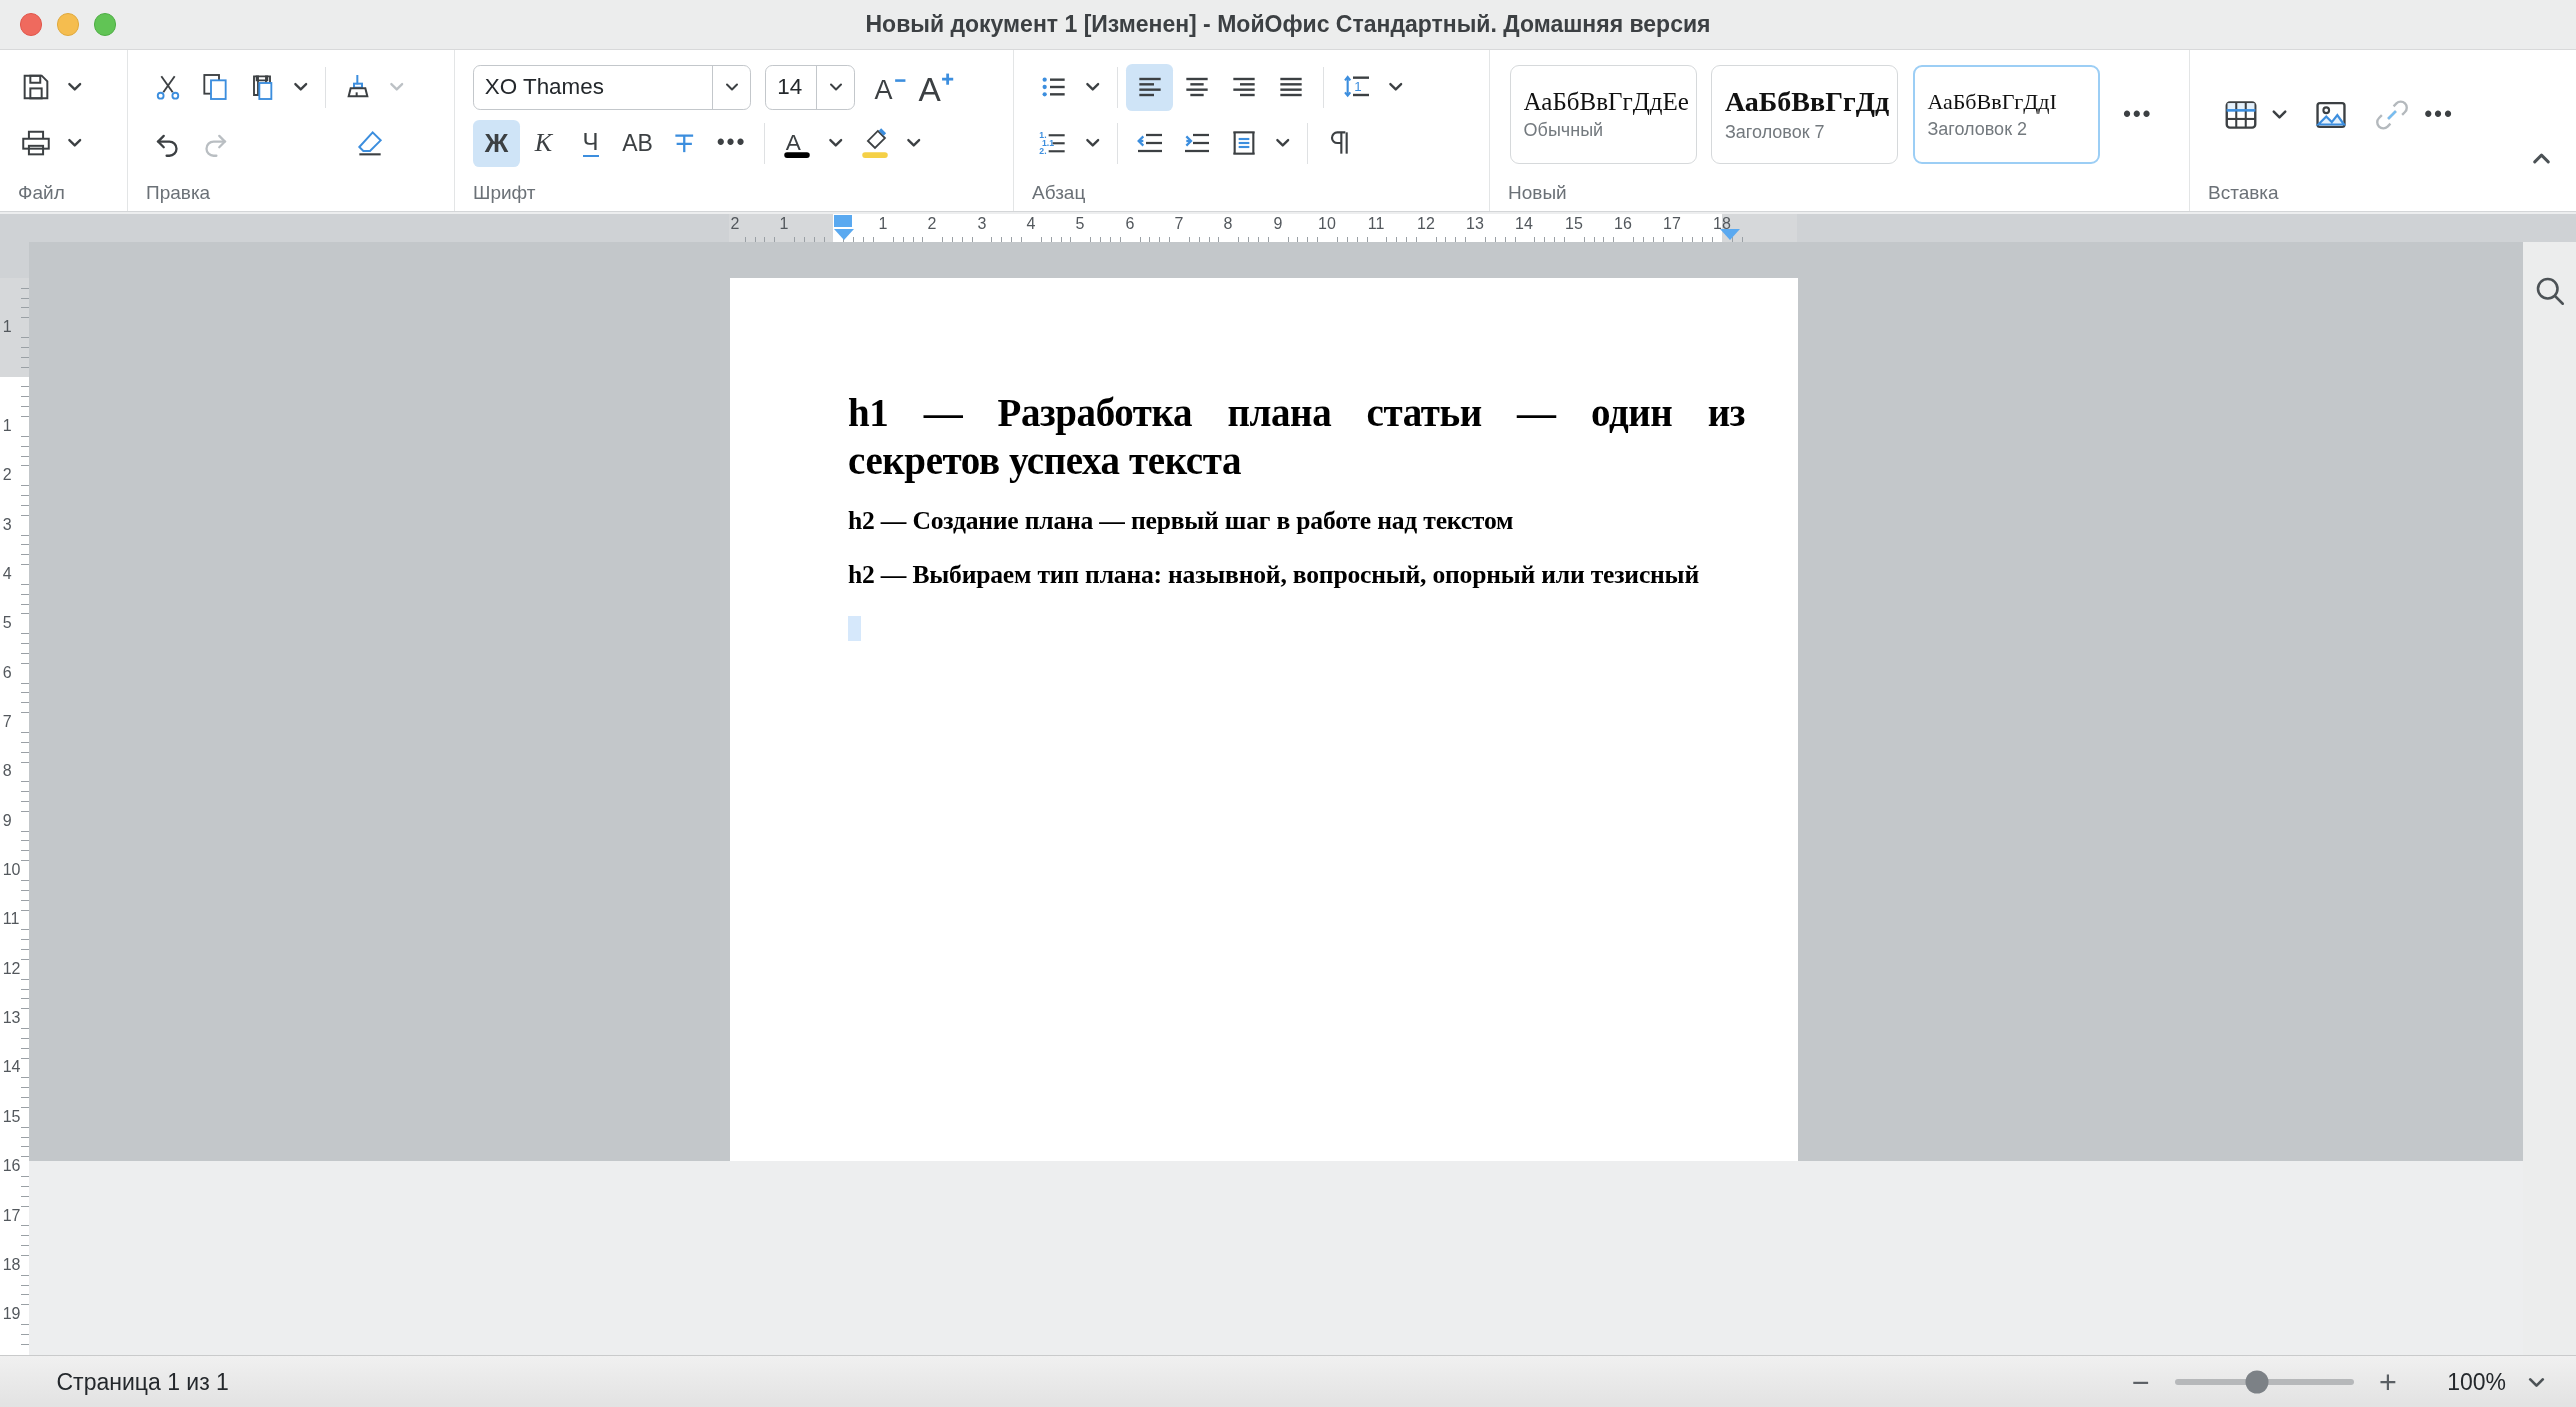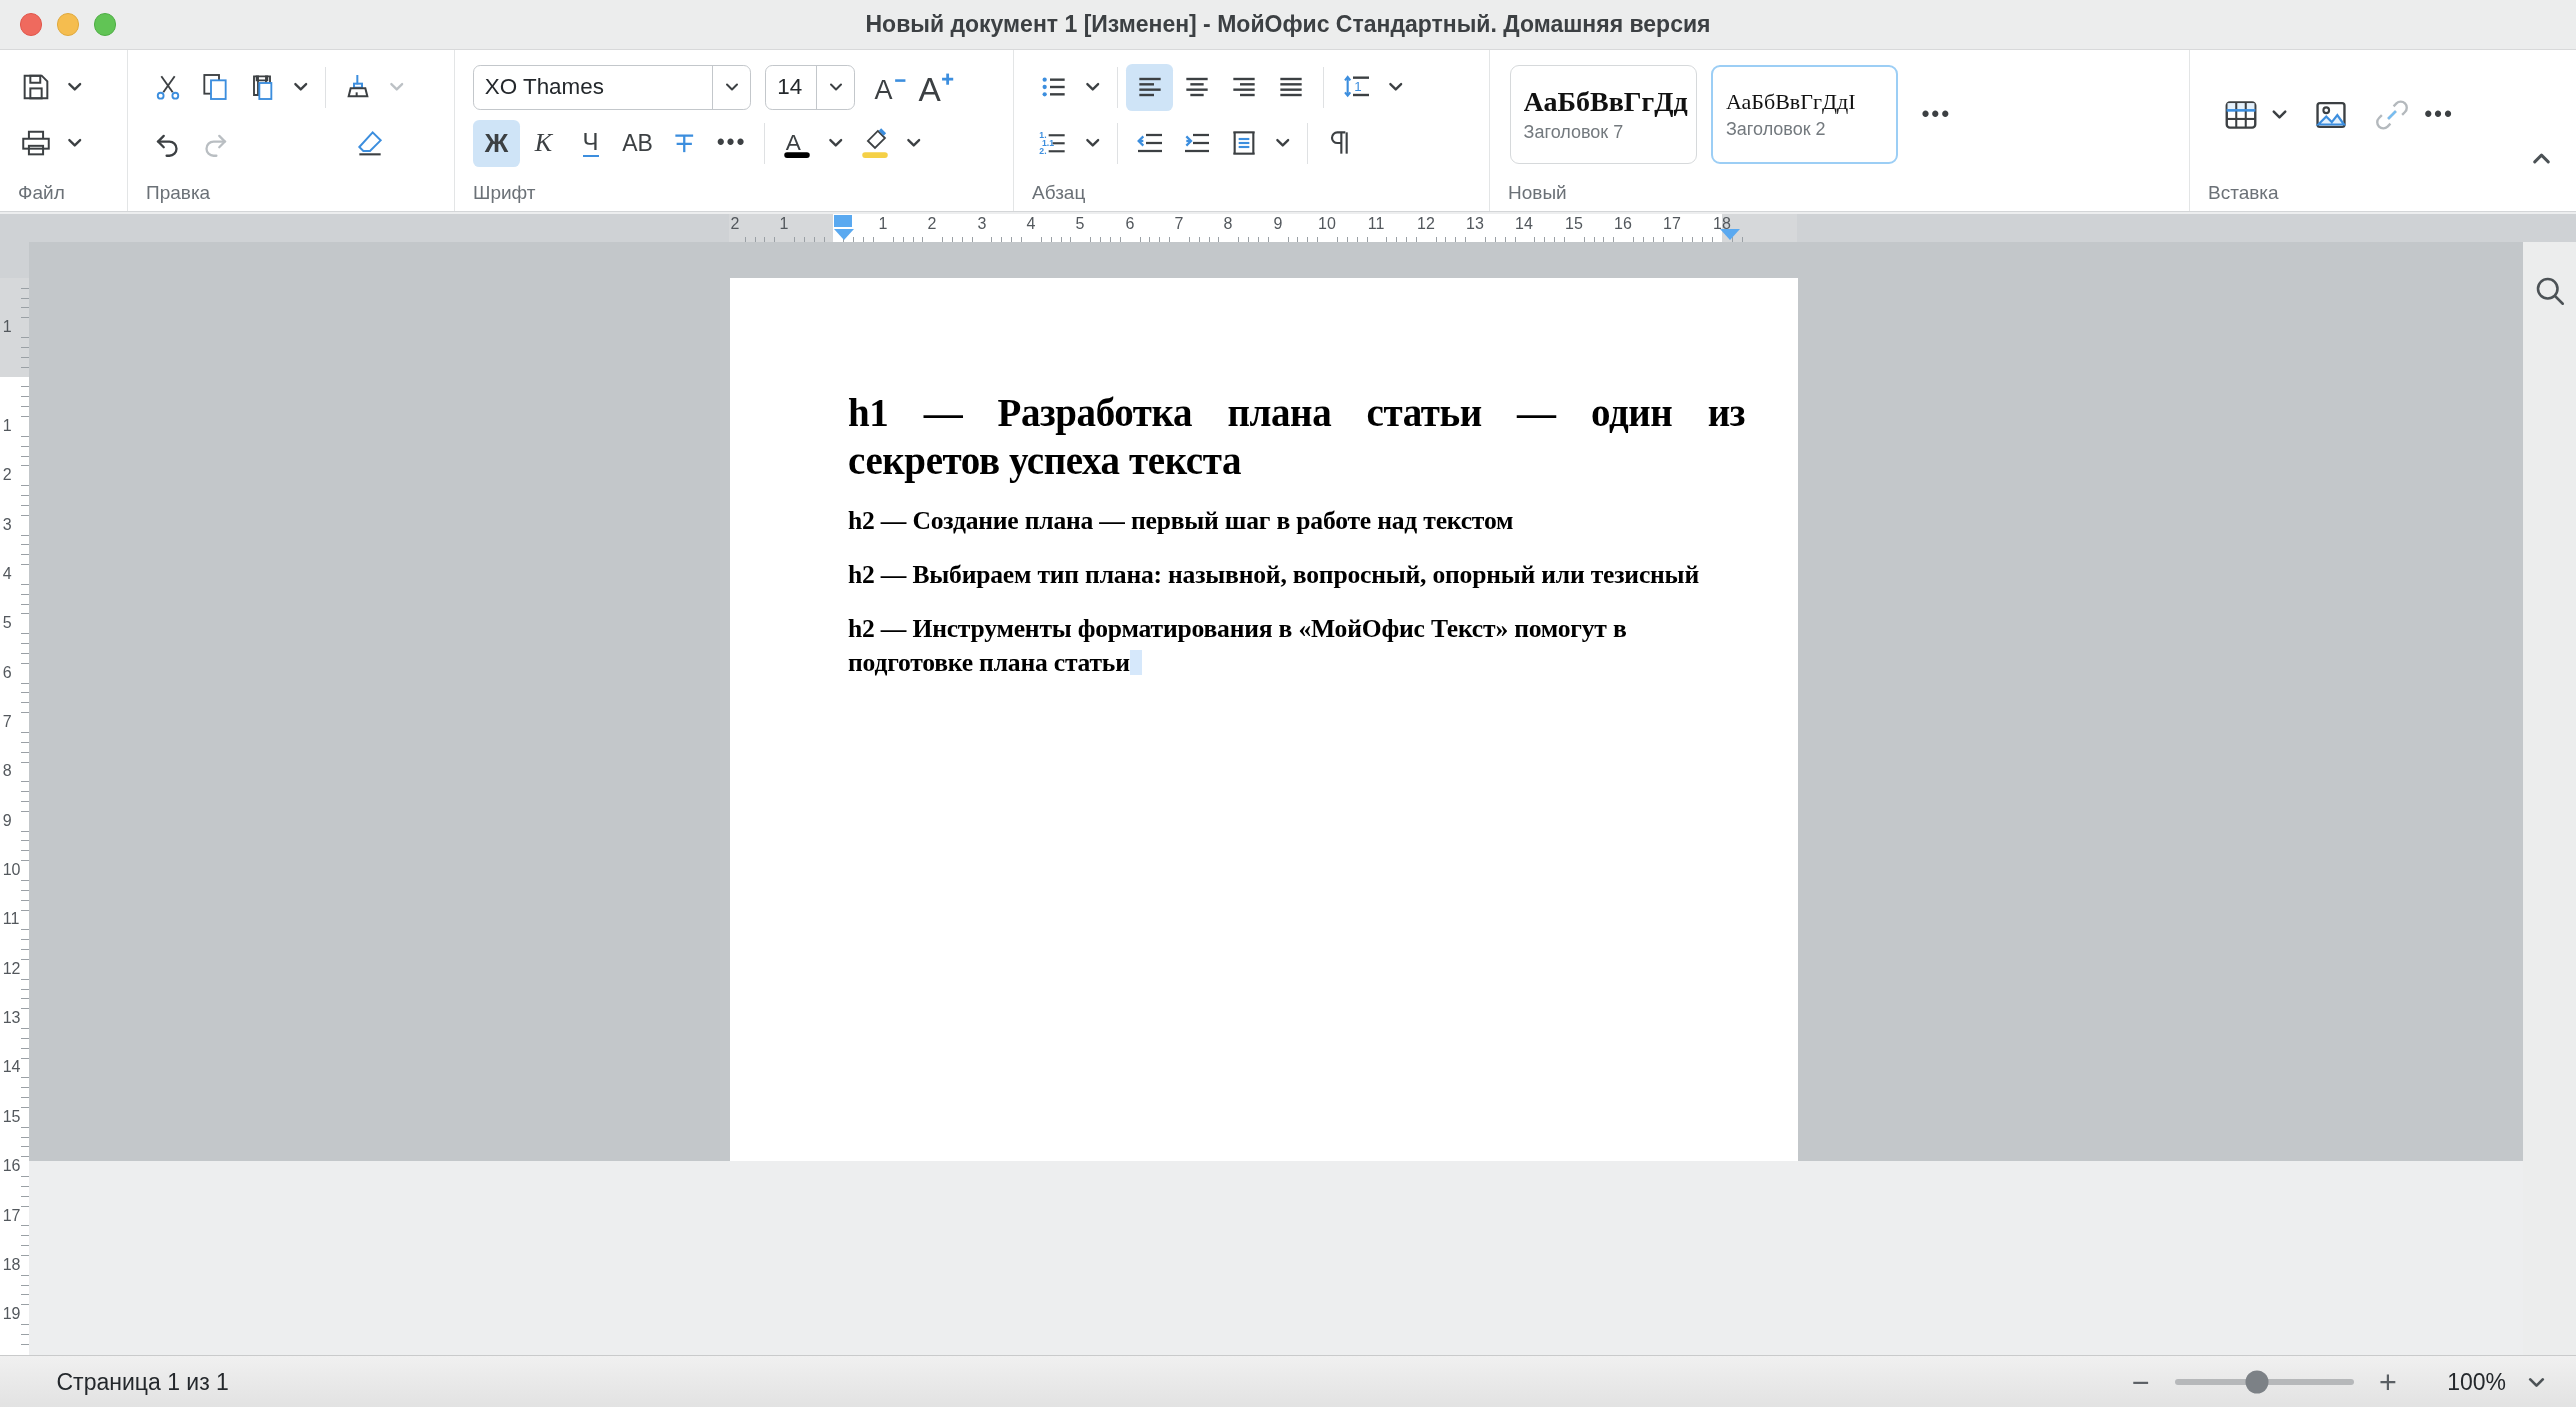--- a/index.html
+++ b/index.html
@@ -518,20 +518,24 @@
           </svg>
         </div>
       </div>
     </div>
     <div class="tgroup-label">Абзац</div>
   </div>
 
   <div class="tgroup" style="width:700px">
     <div class="tgroup-rows">
       <div style="display:flex;align-items:center;padding-left:20px;height:111px">
+        <div class="stylecard">
+          <div class="sample" style="font-size:25px">АаБбВвГгДдЕе</div>
+          <div class="sname">Обычный</div>
+        </div>
         <div class="stylecard">
           <div class="sample" style="font-size:28px;font-weight:bold">АаБбВвГгДд</div>
           <div class="sname">Заголовок 7</div>
         </div>
         <div class="stylecard selected">
           <div class="sample" style="font-size:22px;font-weight:normal">АаБбВвГгДдІ</div>
           <div class="sname">Заголовок 2</div>
         </div>
         <div class="btn sq">
           <span style="font-size:23px;color:#3c4043;letter-spacing:1.8px;line-height:0.4">•••</span>
@@ -822,21 +826,21 @@
 
 <div class="canvas">
   <div class="page">
     <div class="doc">
       <h1>
         <span style="display:block;text-align:justify;text-align-last:justify">h1 — Разработка плана статьи — один из</span>
         <span style="display:block;text-align:left">секретов успеха текста</span>
       </h1>
       <h2>h2 — Создание плана — первый шаг в работе над текстом</h2>
       <h2>h2 — Выбираем тип плана: назывной, вопросный, опорный или тезисный</h2>
-      <h2><span>h2 — Инструменты форматирования в «МойОфис Текст» помогут в подготовке плана статьи</span><span class="caretmark"></span></h2>
+      <h2><span class="caretmark"></span></h2>
     </div>
   </div>
 </div>
 
 <div class="rightpanel">
   <div class="rp-btn">
     <svg width="36" height="36" viewBox="0 0 24 24" fill="none" stroke="#4c5256" stroke-width="1.7">
       <circle cx="10.5" cy="10.5" r="6.5"></circle>
         <line x1="15.5" y1="15.5" x2="20.5" y2="20.5" stroke-linecap="round"></line>
     </svg>

